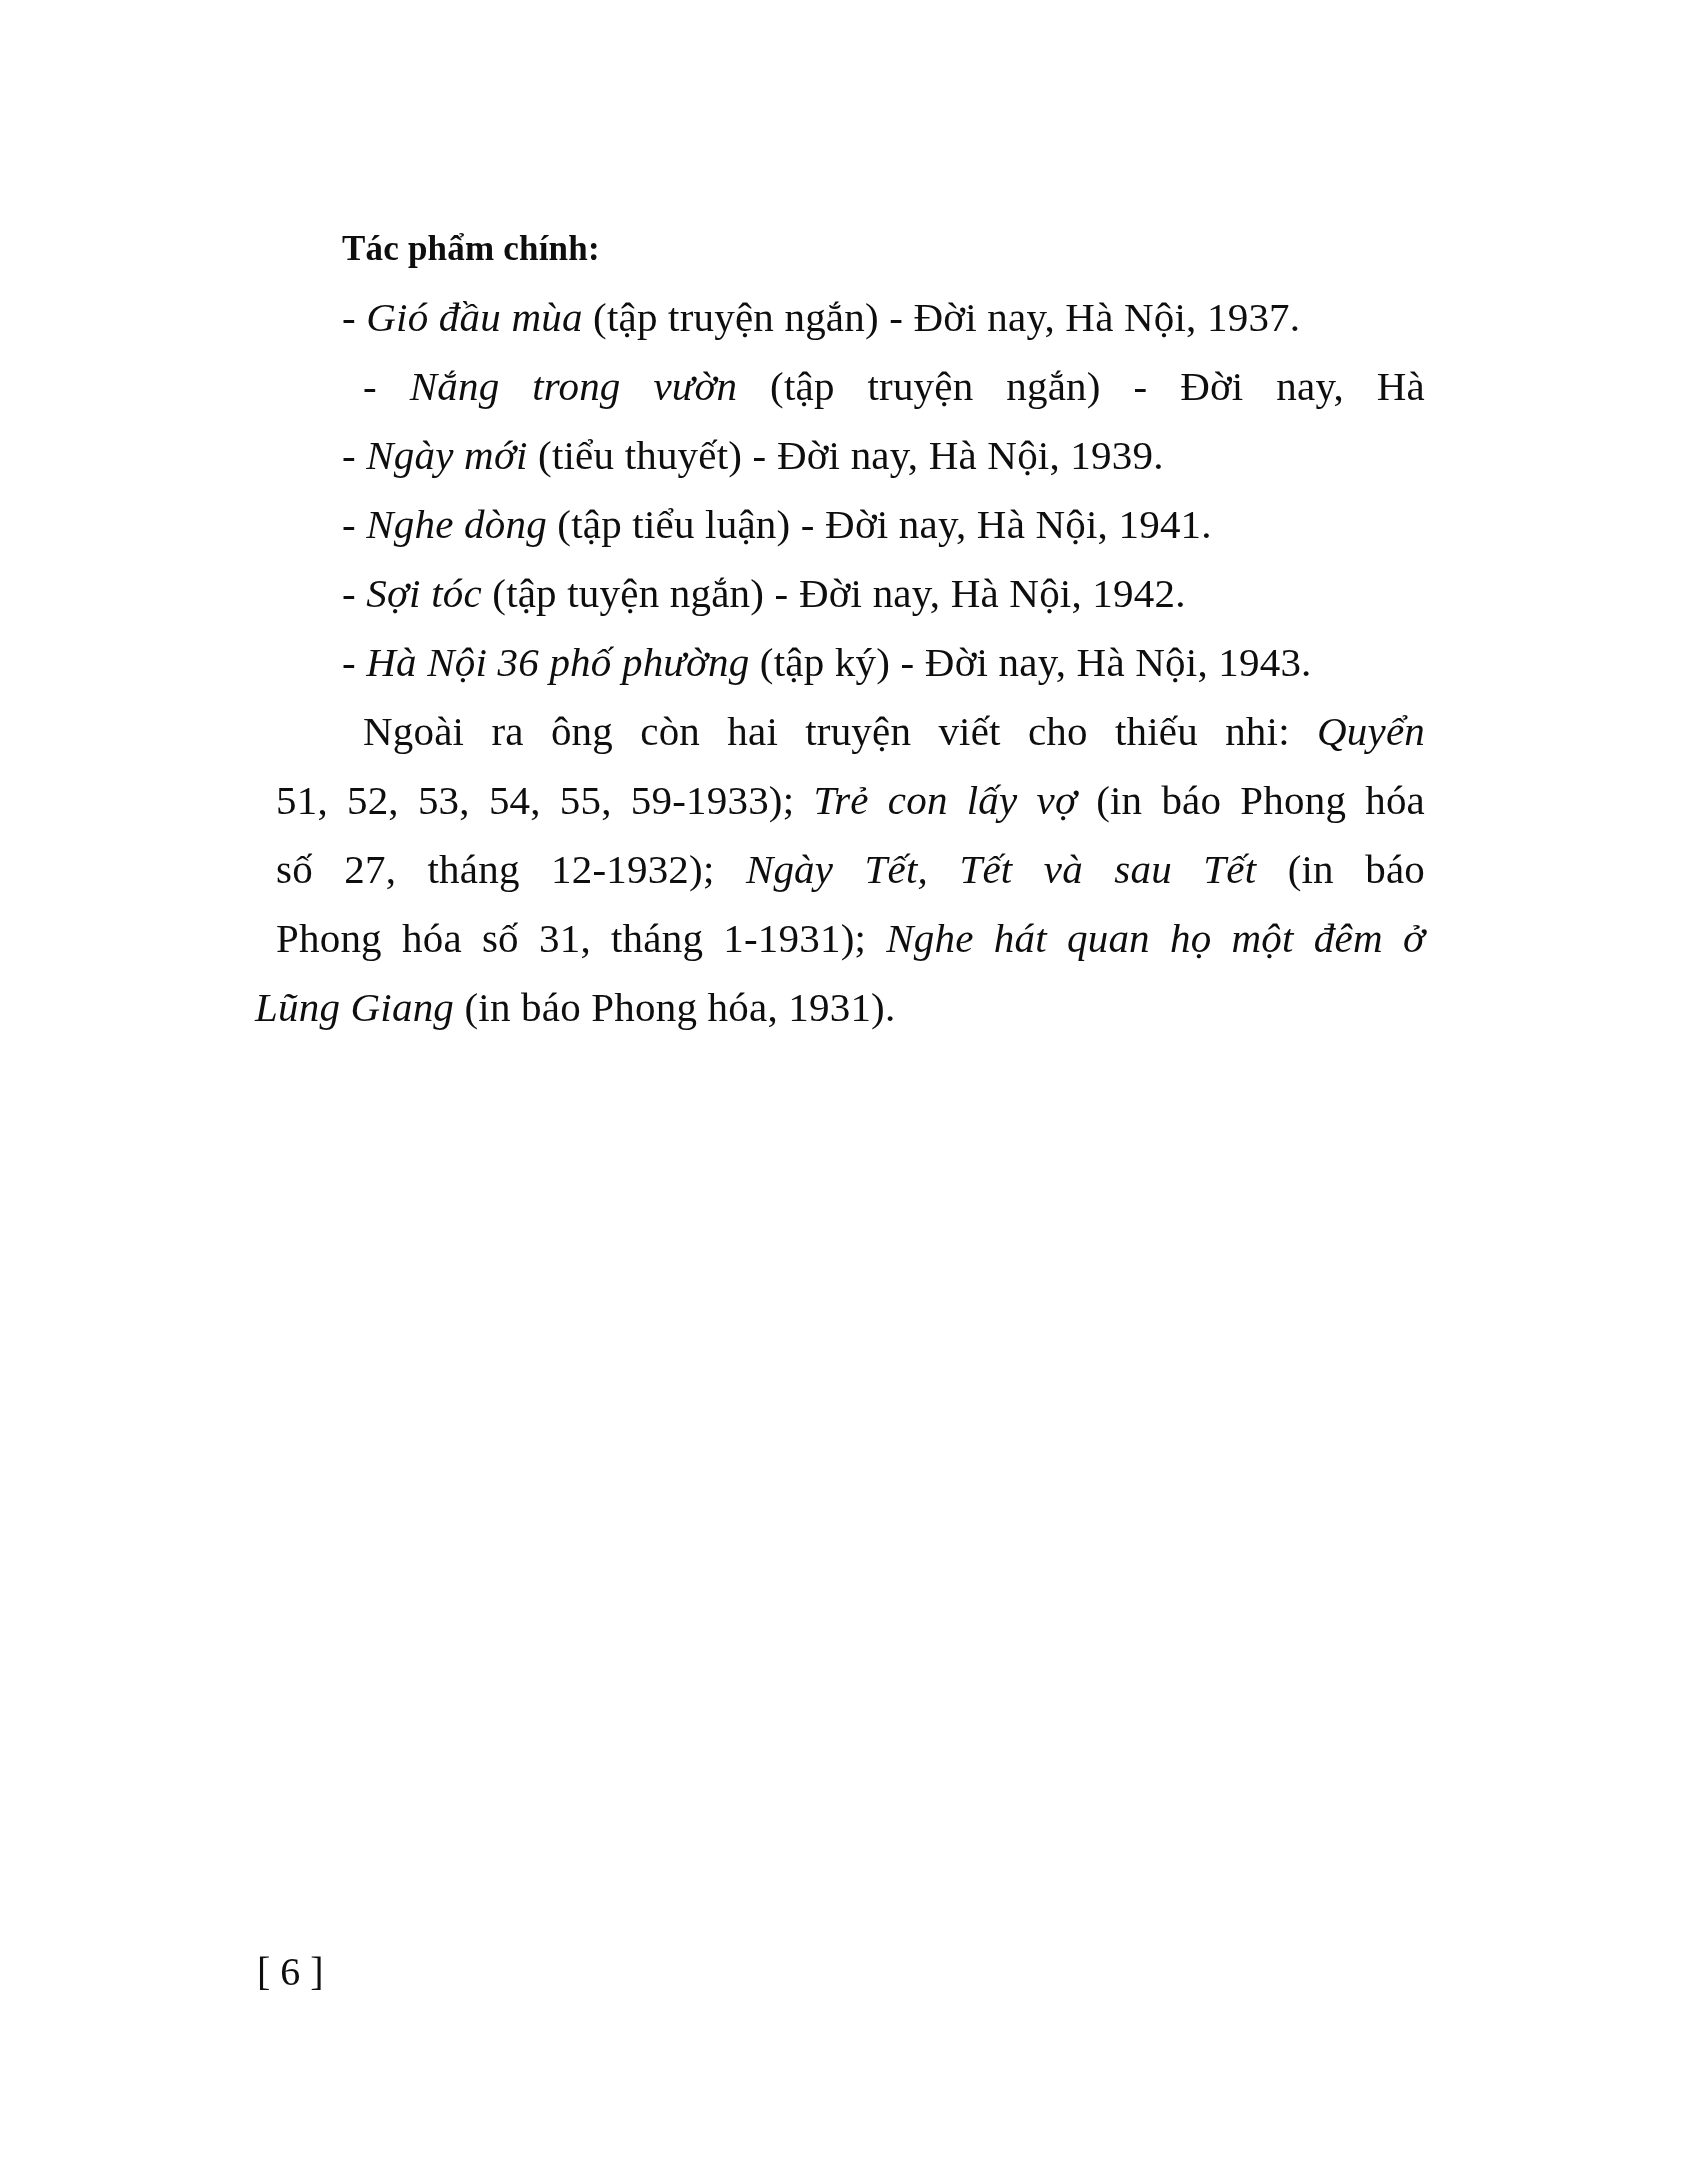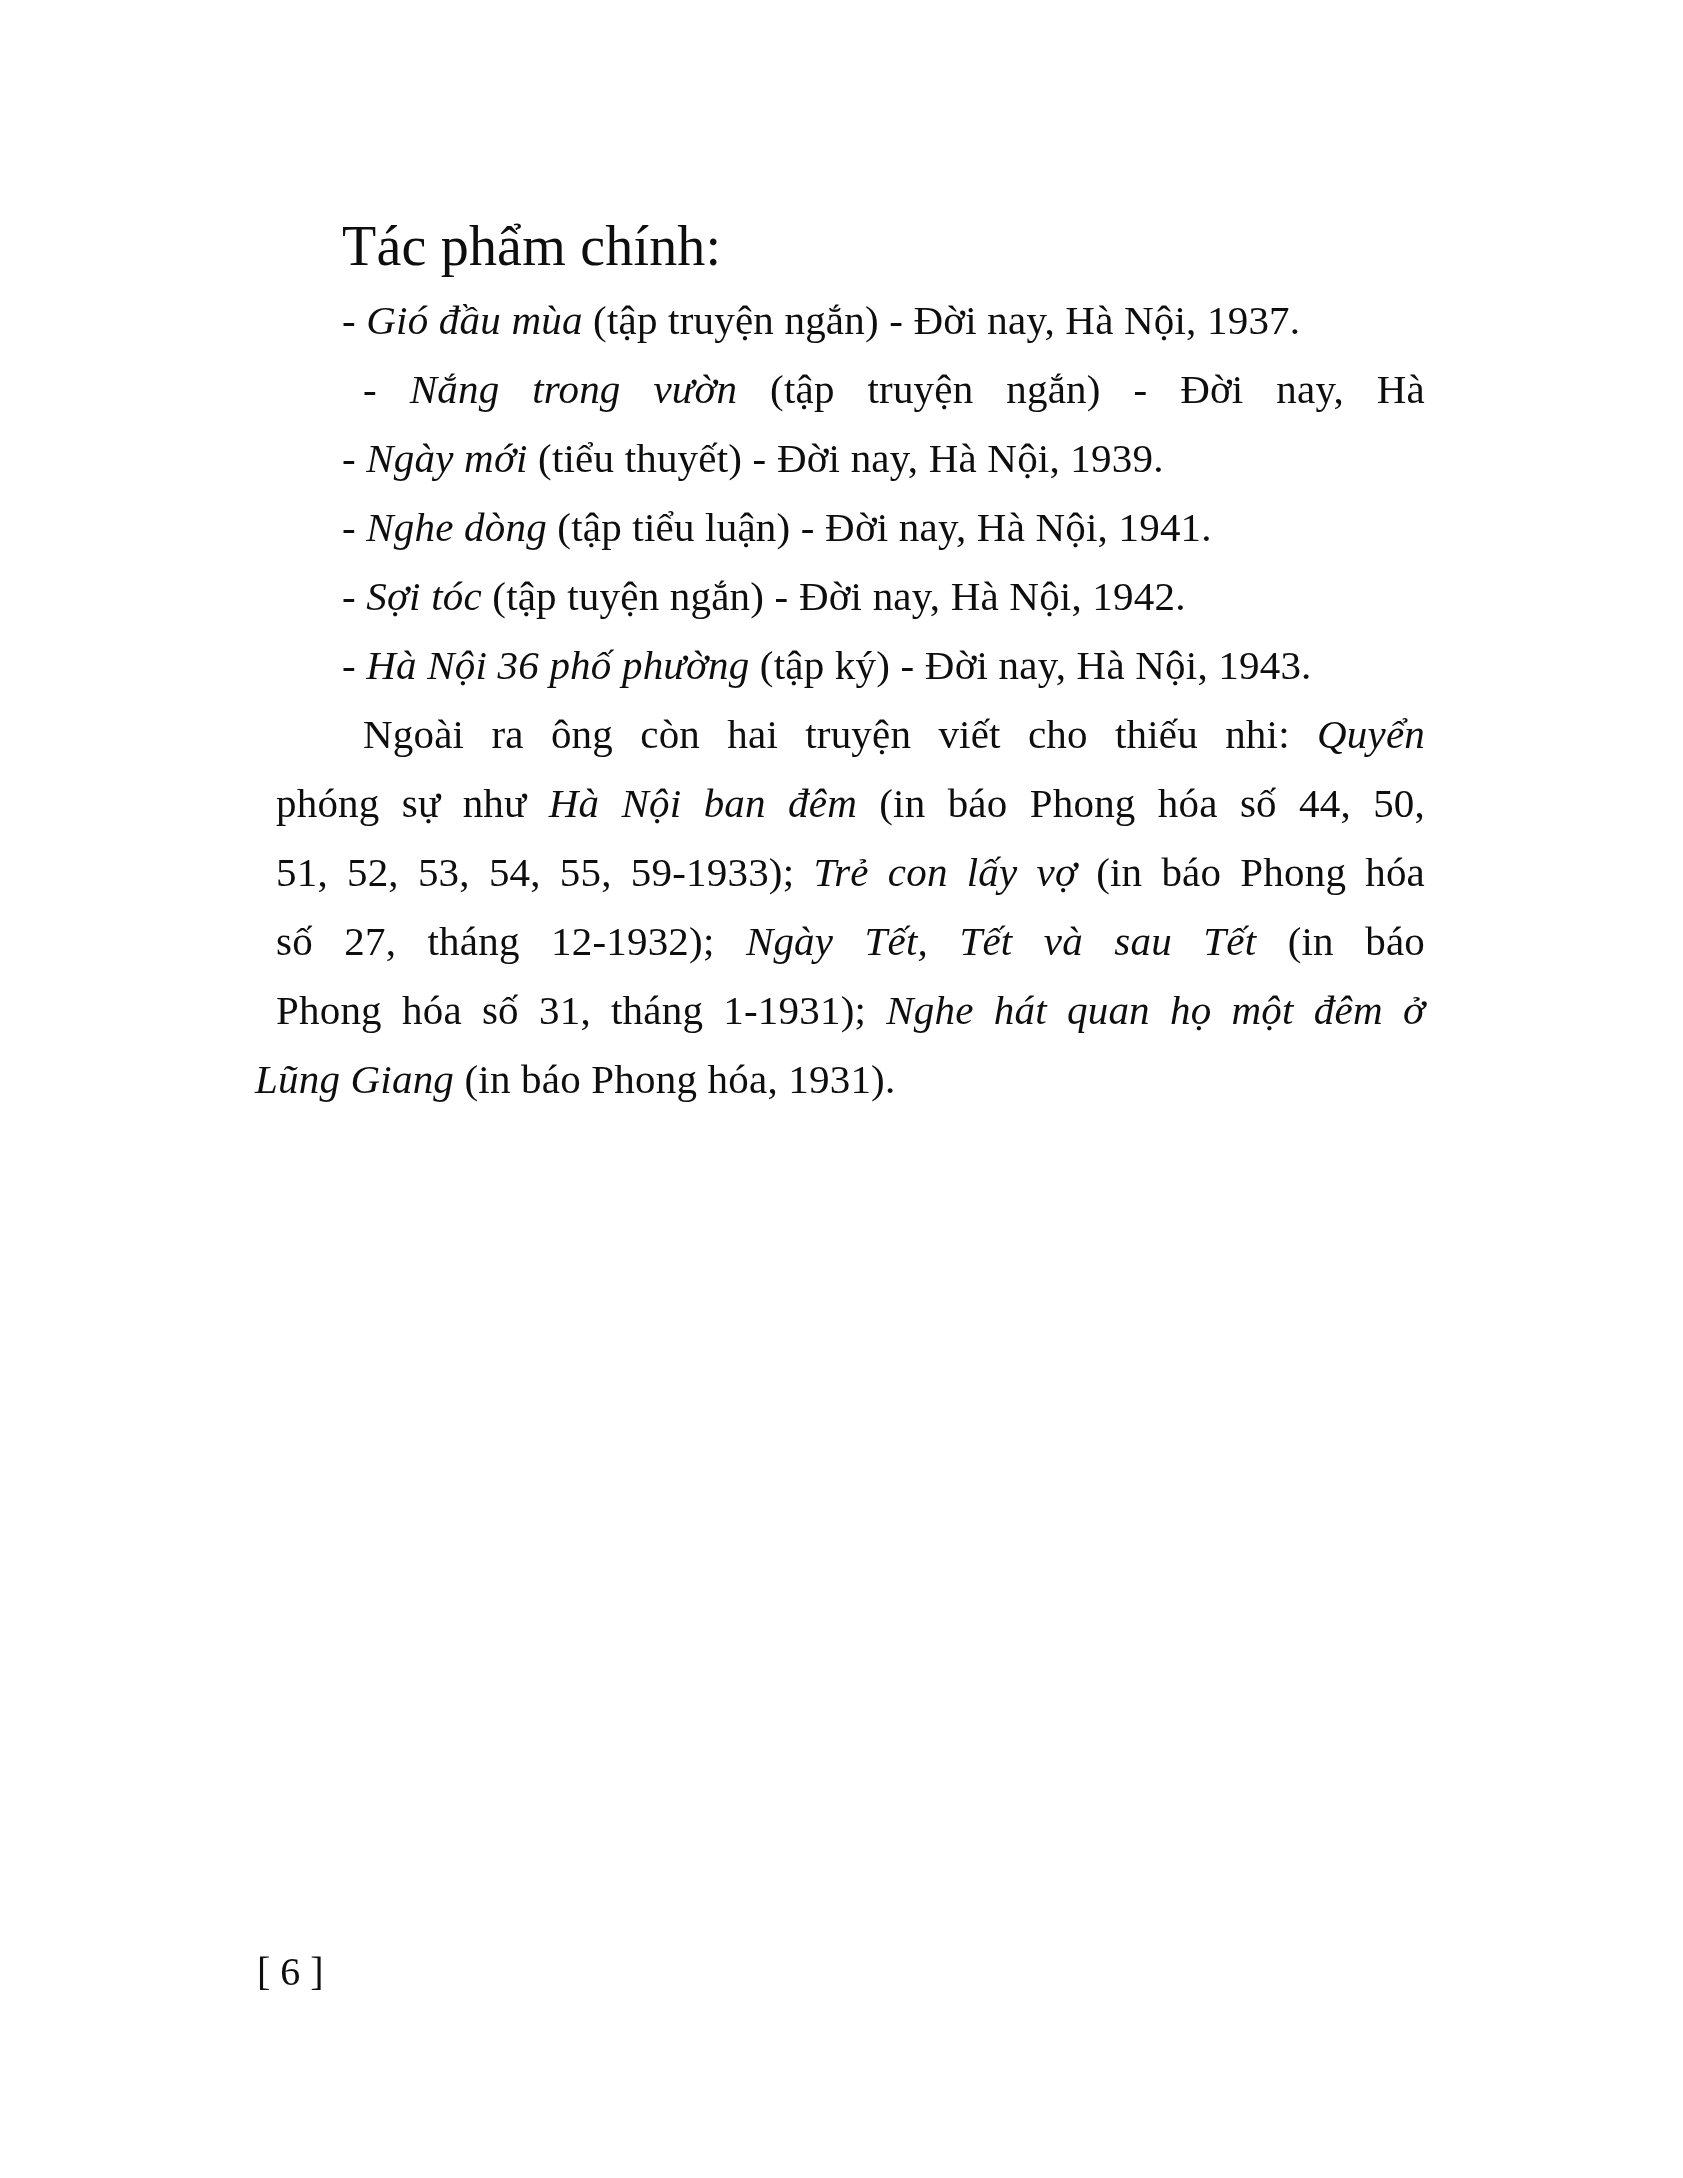--- a/index.html
+++ b/index.html
@@ -29,21 +29,21 @@
     letter-spacing: 0.2px;
   }
   .line.justify {
     white-space: normal;
     text-align: justify;
     text-align-last: justify;
     text-justify: inter-word;
     margin-left: 21px;
   }
   .line.indent { padding-left: 87px; }
-  .line .b { font-weight: normal; font-size: 56px; }
+  .line .b { font-weight: bold; font-size: 35px; }
   .line i { font-style: italic; }
   .page-number {
     position: absolute;
     left: 257px;
     top: 1948px;
     font-size: 40px;
     line-height: 48px;
     color: #0e0e0e;
   }
 </style>
@@ -53,21 +53,20 @@
 <div class="page">
   <main class="text-block">
       <div class="line indent"><span class="b">Tác phẩm chính:</span></div>
       <div class="line indent"><span>- </span><i>Gió đầu mùa</i><span> (tập truyện ngắn) - Đời nay, Hà Nội, 1937.</span></div>
       <div class="line justify indent"><span>- </span><i>Nắng trong vườn</i><span> (tập truyện ngắn) - Đời nay, Hà</span></div>
       <div class="line indent"><span>- </span><i>Ngày mới</i><span> (tiểu thuyết) - Đời nay, Hà Nội, 1939.</span></div>
       <div class="line indent"><span>- </span><i>Nghe dòng</i><span> (tập tiểu luận) - Đời nay, Hà Nội, 1941.</span></div>
       <div class="line indent"><span>- </span><i>Sợi tóc</i><span> (tập tuyện ngắn) - Đời nay, Hà Nội, 1942.</span></div>
       <div class="line indent"><span>- </span><i>Hà Nội 36 phố phường</i><span> (tập ký) - Đời nay, Hà Nội, 1943.</span></div>
       <div class="line justify indent"><span>Ngoài ra ông còn hai truyện viết cho thiếu nhi: </span><i>Quyển</i></div>
-      <div class="line justify"><span>phóng sự như </span><i>Hà Nội ban đêm</i><span> (in báo Phong hóa số 44, 50,</span></div>
       <div class="line justify"><span>51, 52, 53, 54, 55, 59-1933); </span><i>Trẻ con lấy vợ</i><span> (in báo Phong hóa</span></div>
       <div class="line justify"><span>số 27, tháng 12-1932); </span><i>Ngày Tết, Tết và sau Tết</i><span> (in báo</span></div>
       <div class="line justify"><span>Phong hóa số 31, tháng 1-1931); </span><i>Nghe hát quan họ một đêm ở</i></div>
       <div class="line"><i>Lũng Giang</i><span> (in báo Phong hóa, 1931).</span></div>
     </main>
   <footer class="page-number">[ 6 ]</footer>
 </div>
 
 
 </body></html>

